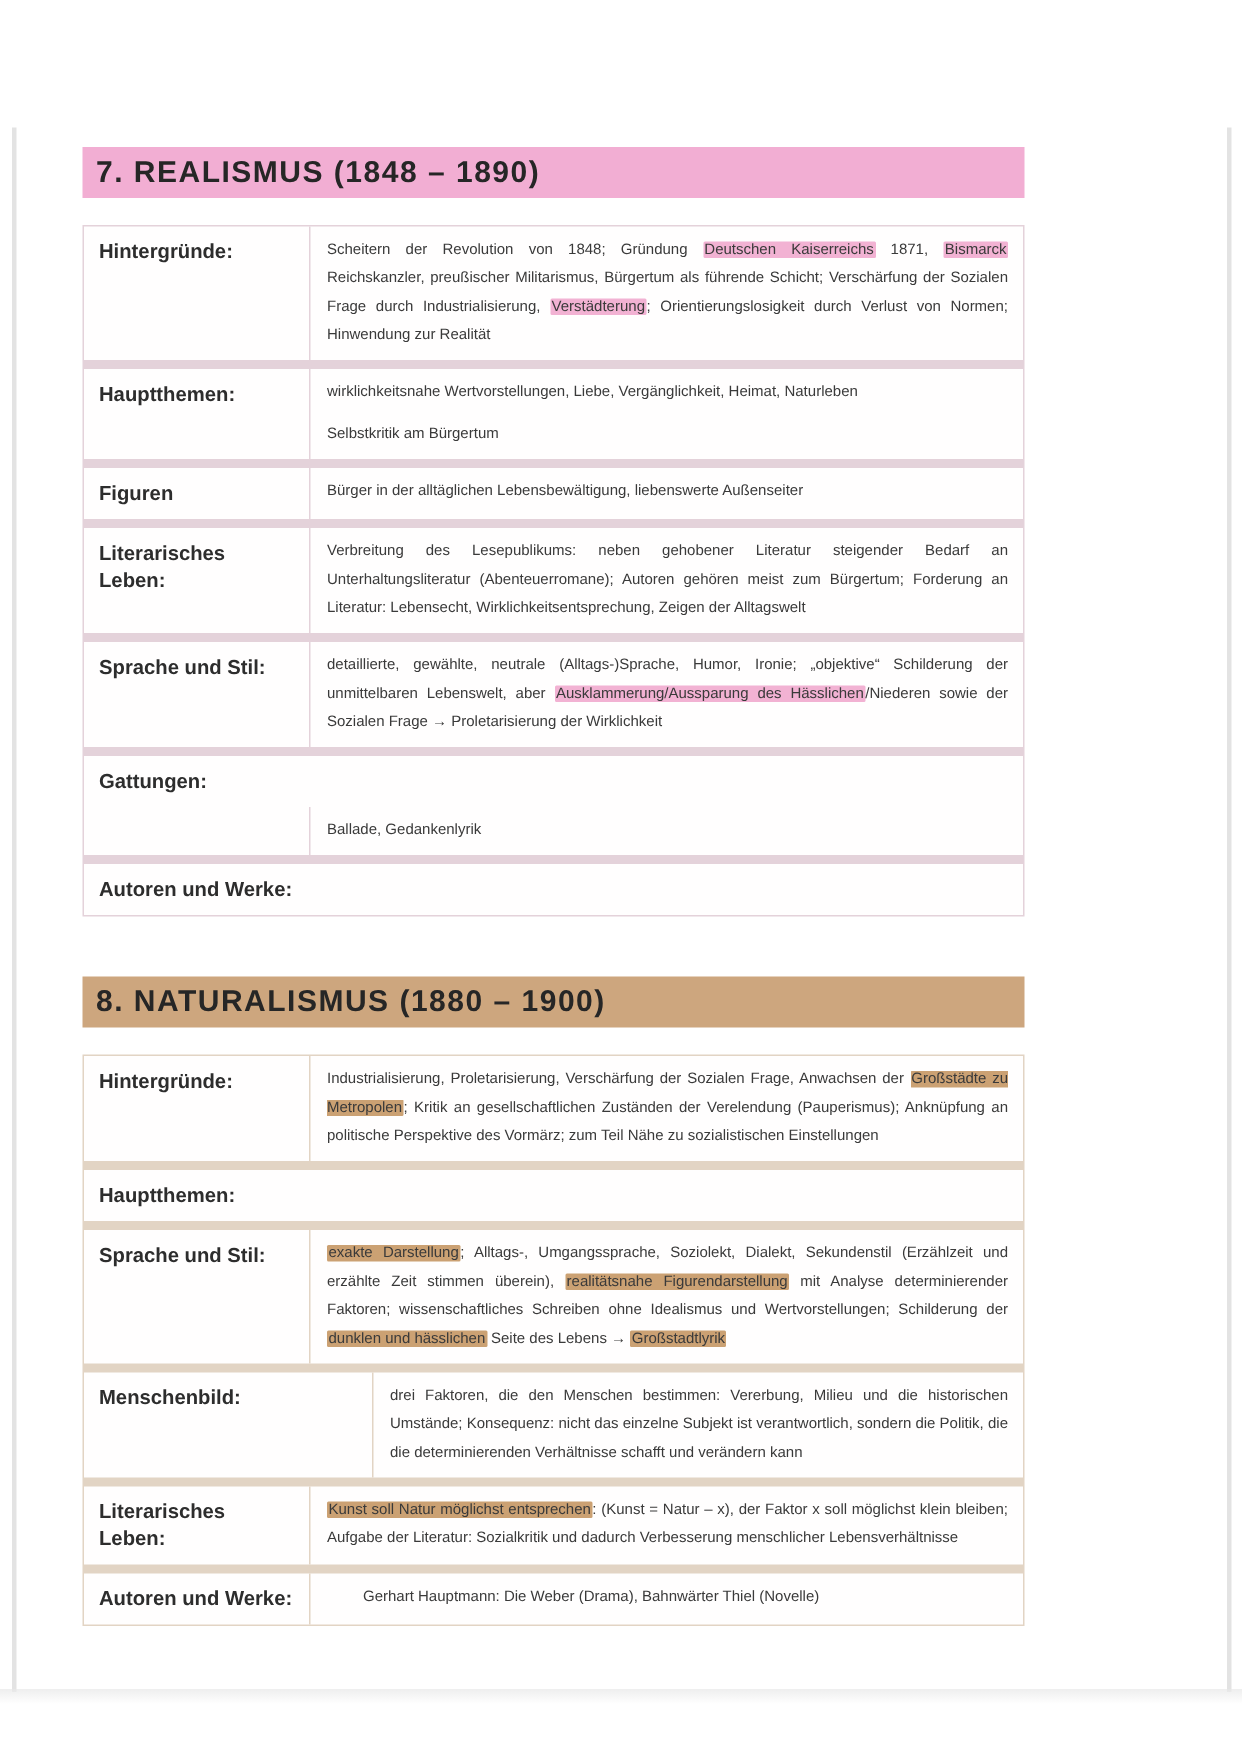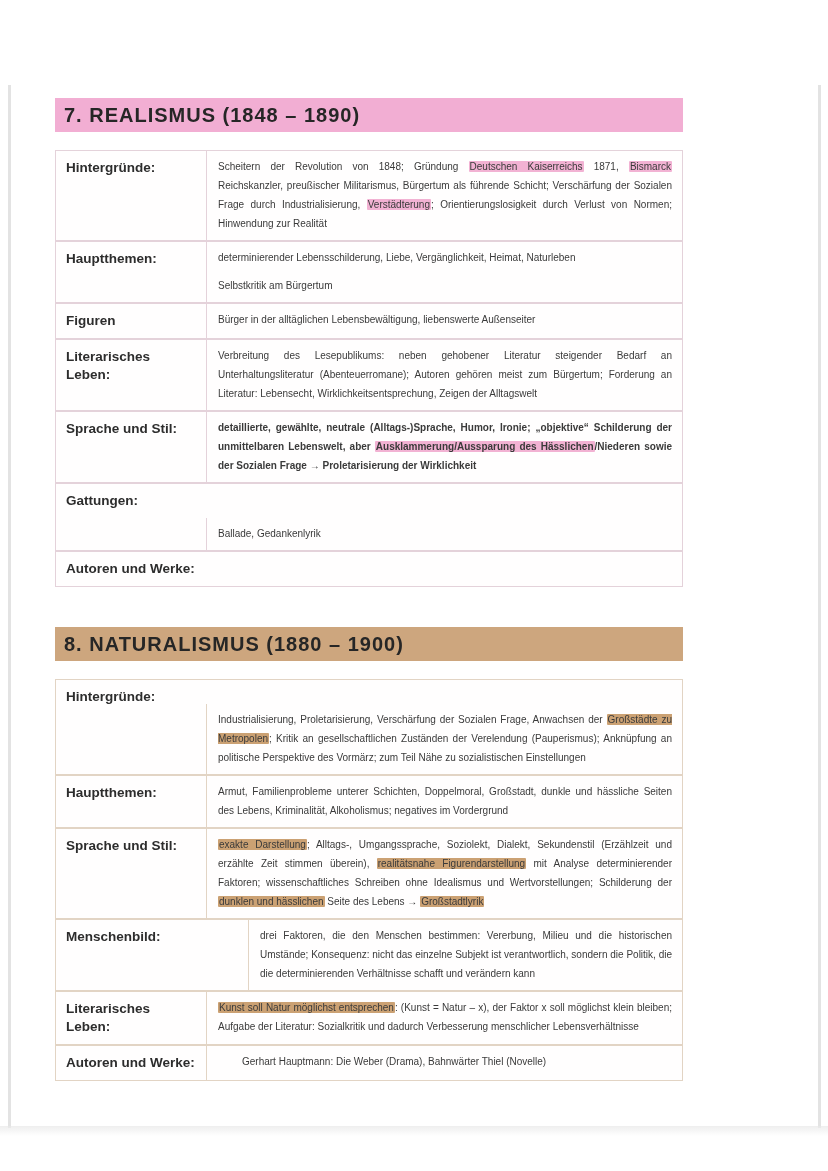--- a/index.html
+++ b/index.html
@@ -8,21 +8,21 @@
   .page-edge{position:absolute;top:85px;width:3px;height:1043px;background:#d4d4d4;opacity:.65;}
   .page-edge.left{left:8px;}
   .page-edge.right{left:818px;}
   .page-bottom-shadow{position:absolute;left:0;top:1126px;width:828px;height:10px;
         background:linear-gradient(#e7e7e7,#ffffff);opacity:.7;}
   .content{position:absolute;left:55px;top:98px;width:628px;}
   .title-bar{height:34px;line-height:34px;padding-left:9px;margin:0 0 18px 0;
         font-weight:bold;font-size:20px;letter-spacing:1px;color:#262626;}
   .epoch-table{border:1px solid #e4d2da;background:#fffefe;}
   .sec2 .epoch-table{border-color:#e2d4c4;}
-  .row{display:grid;grid-template-columns:150px 1fr;border-top:2px solid #0f766e;}
+  .row{display:grid;grid-template-columns:150px 1fr;border-top:6px solid #0f766e;}
   .sec2 .row{border-top-color:#e2d4c4;}
   .row:first-child{border-top:none;}
   .label{padding:8px 8px 8px 10px;font-weight:bold;font-size:13.5px;color:#2d2d2d;line-height:18px;}
   .cell{border-left:1px solid #e4d2da;padding:6px 10px 7px 11px;font-size:10px;line-height:19px;}
   .sec2 .cell{border-left-color:#e2d4c4;}
   .cell p{margin:0;text-align:justify;}
   .cell p + p{margin-top:9px;}
   .hl{padding:0 1px;border-radius:1px;}
   section{margin-bottom:40px;}
 </style>
@@ -43,39 +43,39 @@
       <div class="epoch-table" style="border-color: rgb(228, 210, 218);">
           <div class="row" style="border-top-color: rgb(228, 210, 218);">
             <div class="label">Hintergründe:</div>
             <div class="cell" style="border-left-color: rgb(228, 210, 218);">
               <p><span>Scheitern der Revolution von 1848; Gründung </span><span class="hl" style="background: rgb(242, 178, 211);">Deutschen Kaiserreichs</span><span> 1871, </span><span class="hl" style="background: rgb(242, 178, 211);">Bismarck</span><span> Reichskanzler, preußischer Militarismus, Bürgertum als führende Schicht; Verschärfung der Sozialen Frage durch Industrialisierung, </span><span class="hl" style="background: rgb(242, 178, 211);">Verstädterung</span><span>; Orientierungslosigkeit durch Verlust von Normen; Hinwendung zur Realität</span></p>
             </div>
           </div>
           <div class="row" style="border-top-color: rgb(228, 210, 218);">
             <div class="label">Hauptthemen:</div>
             <div class="cell" style="border-left-color: rgb(228, 210, 218);">
-              <p><span>determinierender Lebensschilderung, Liebe, Vergänglichkeit, Heimat, Naturleben</span></p>
+              <p><span>wirklichkeitsnahe Wertvorstellungen, Liebe, Vergänglichkeit, Heimat, Naturleben</span></p>
               <p><span>Selbstkritik am Bürgertum</span></p>
             </div>
           </div>
           <div class="row" style="border-top-color: rgb(228, 210, 218);">
             <div class="label">Figuren</div>
             <div class="cell" style="border-left-color: rgb(228, 210, 218);">
               <p><span>Bürger in der alltäglichen Lebensbewältigung, liebenswerte Außenseiter</span></p>
             </div>
           </div>
           <div class="row" style="border-top-color: rgb(228, 210, 218);">
             <div class="label">Literarisches Leben:</div>
             <div class="cell" style="border-left-color: rgb(228, 210, 218);">
               <p><span>Verbreitung des Lesepublikums: neben gehobener Literatur steigender Bedarf an Unterhaltungsliteratur (Abenteuerromane); Autoren gehören meist zum Bürgertum; Forderung an Literatur: Lebensecht, Wirklichkeitsentsprechung, Zeigen der Alltagswelt</span></p>
             </div>
           </div>
           <div class="row" style="border-top-color: rgb(228, 210, 218);">
             <div class="label">Sprache und Stil:</div>
-            <div class="cell" style="border-left-color: rgb(228, 210, 218); font-weight: bold;">
+            <div class="cell" style="border-left-color: rgb(228, 210, 218);">
               <p><span>detaillierte, gewählte, neutrale (Alltags-)Sprache, Humor, Ironie; „objektive“ Schilderung der unmittelbaren Lebenswelt, aber </span><span class="hl" style="background: rgb(242, 178, 211);">Ausklammerung/Aussparung des Hässlichen</span><span>/Niederen sowie der Sozialen Frage → Proletarisierung der Wirklichkeit</span></p>
             </div>
           </div>
           <div class="row" style="border-top-color: rgb(228, 210, 218);">
             <div class="label">Gattungen:</div>
             <div class="cell" style="border-left-color: rgb(228, 210, 218); margin-top: 34px;">
               <p><span>Ballade, Gedankenlyrik</span></p>
             </div>
           </div>
           <div class="row" style="border-top-color: rgb(228, 210, 218);">
@@ -84,29 +84,26 @@
         </div>
     </section>
 
     <section class="sec2">
       <div class="title-bar" style="background: rgb(205, 166, 126);">
         <span>8. NATURALISMUS (1880 – 1900)</span>
       </div>
       <div class="epoch-table" style="border-color: rgb(226, 212, 196);">
           <div class="row" style="border-top-color: rgb(226, 212, 196);">
             <div class="label">Hintergründe:</div>
-            <div class="cell" style="border-left-color: rgb(226, 212, 196); margin-top: 24px;">
+            <div class="cell" style="border-left-color: rgb(226, 212, 196);">
               <p><span>Industrialisierung, Proletarisierung, Verschärfung der Sozialen Frage, Anwachsen der </span><span class="hl" style="background: rgb(203, 161, 115);">Großstädte zu Metropolen</span><span>; Kritik an gesellschaftlichen Zuständen der Verelendung (Pauperismus); Anknüpfung an politische Perspektive des Vormärz; zum Teil Nähe zu sozialistischen Einstellungen</span></p>
             </div>
           </div>
           <div class="row" style="border-top-color: rgb(226, 212, 196);">
             <div class="label">Hauptthemen:</div>
-            <div class="cell" style="border-left-color: rgb(226, 212, 196);">
-              <p><span>Armut, Familienprobleme unterer Schichten, Doppelmoral, Großstadt, dunkle und hässliche Seiten des Lebens, Kriminalität, Alkoholismus; negatives im Vordergrund</span></p>
-            </div>
           </div>
           <div class="row" style="border-top-color: rgb(226, 212, 196);">
             <div class="label">Sprache und Stil:</div>
             <div class="cell" style="border-left-color: rgb(226, 212, 196);">
               <p><span class="hl" style="background: rgb(203, 161, 115);">exakte Darstellung</span><span>; Alltags-, Umgangssprache, Soziolekt, Dialekt, Sekundenstil (Erzählzeit und erzählte Zeit stimmen überein), </span><span class="hl" style="background: rgb(203, 161, 115);">realitätsnahe Figurendarstellung</span><span> mit Analyse determinierender Faktoren; wissenschaftliches Schreiben ohne Idealismus und Wertvorstellungen; Schilderung der </span><span class="hl" style="background: rgb(203, 161, 115);">dunklen und hässlichen</span><span> Seite des Lebens → </span><span class="hl" style="background: rgb(203, 161, 115);">Großstadtlyrik</span></p>
             </div>
           </div>
           <div class="row" style="border-top-color: rgb(226, 212, 196); gap: 42px;">
             <div class="label">Menschenbild:</div>
             <div class="cell" style="border-left-color: rgb(226, 212, 196);">

